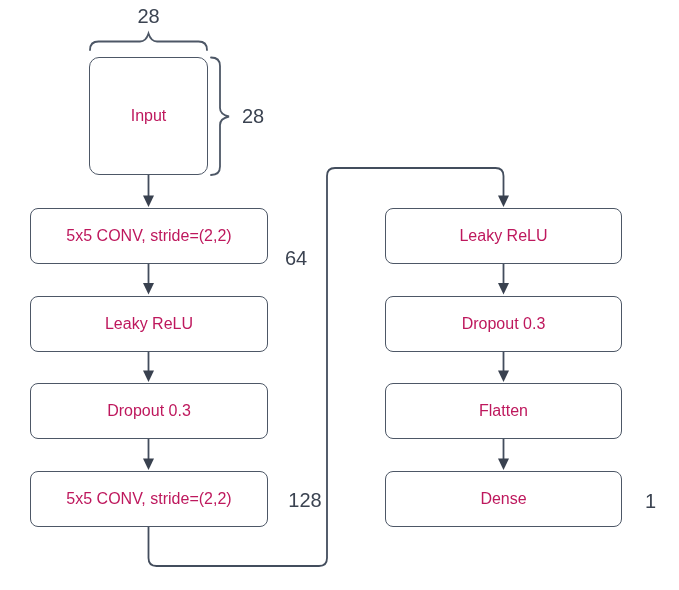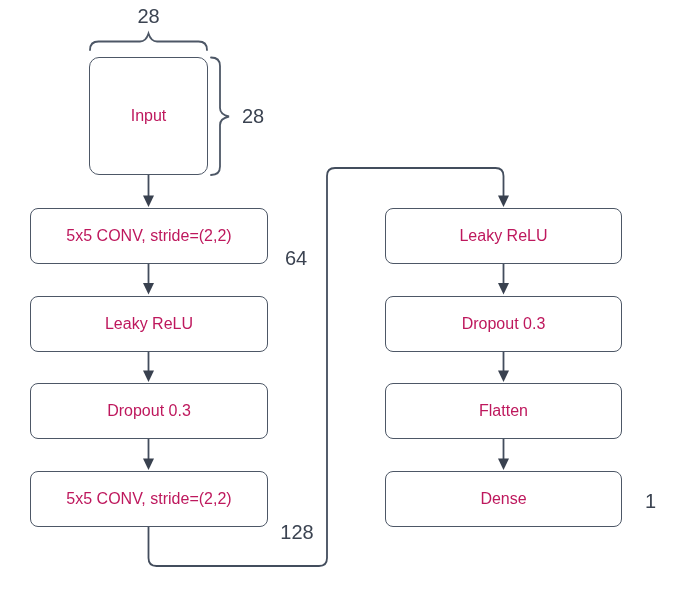--- a/index.html
+++ b/index.html
@@ -103,21 +103,21 @@
   <div class="node input-node" style="left:89px; top:57px; width:119px; height:118px;">Input</div>
 
   <div class="node" style="left:30px; top:208px; width:238px; height:56px;">5x5 CONV, stride=(2,2)</div>
   <div class="side-label" style="left:281px; top:224px; width:30px; height:24px;margin-top:22px;">64</div>
 
   <div class="node" style="left:30px; top:295.5px; width:238px; height:56px;">Leaky ReLU</div>
 
   <div class="node" style="left:30px; top:383px; width:238px; height:56px;">Dropout 0.3</div>
 
   <div class="node" style="left:30px; top:471px; width:238px; height:56px;">5x5 CONV, stride=(2,2)</div>
-  <div class="side-label" style="left:277px; top:488px; width:40px; height:24px;margin-top:32px;">128</div>
+  <div class="side-label" style="left:285px; top:488px; width:40px; height:24px;">128</div>
 
   <div class="node" style="left:385px; top:208px; width:237px; height:56px;">Leaky ReLU</div>
 
   <div class="node" style="left:385px; top:295.5px; width:237px; height:56px;">Dropout 0.3</div>
 
   <div class="node" style="left:385px; top:383px; width:237px; height:56px;">Flatten</div>
 
   <div class="node" style="left:385px; top:471px; width:237px; height:56px;">Dense</div>
   <div class="side-label" style="left:638px; top:489px; width:25px; height:24px;">1</div>
 

